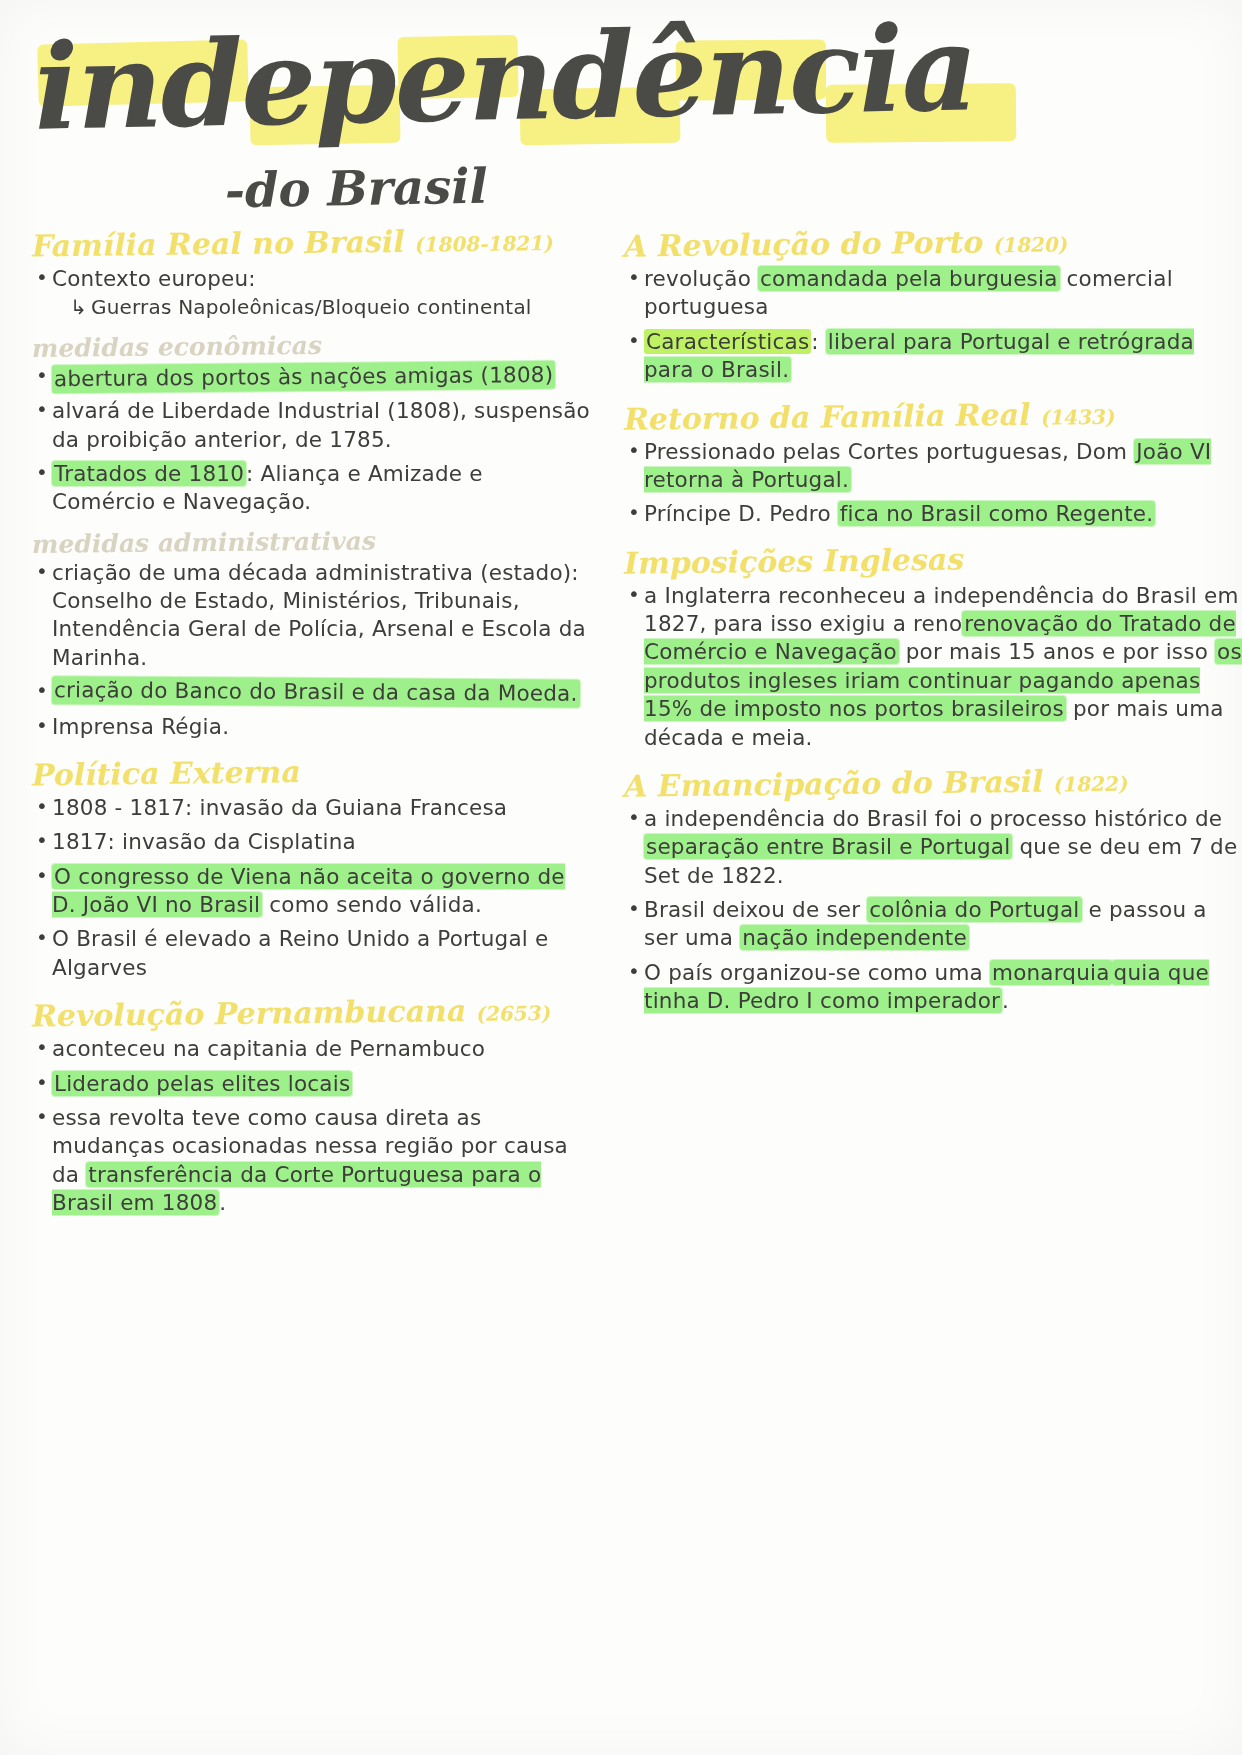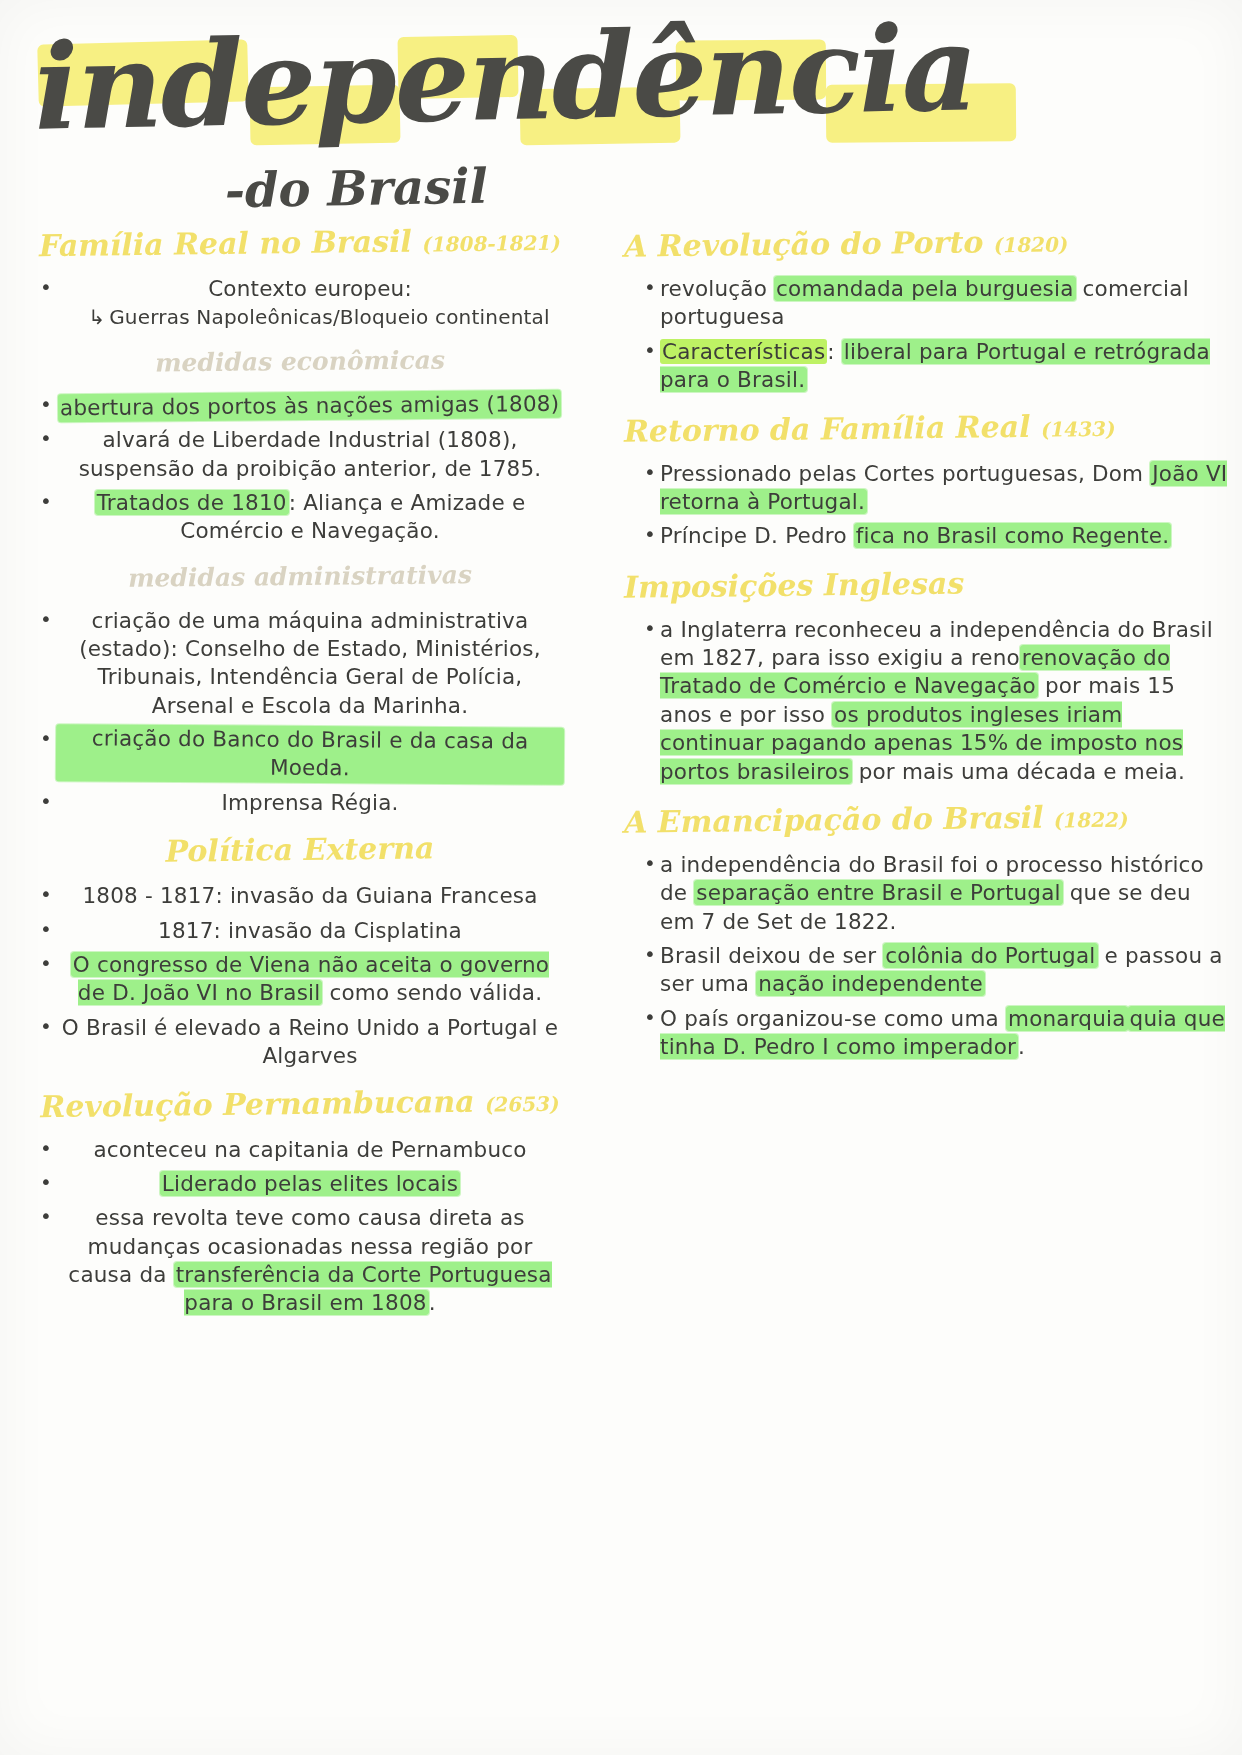--- a/index.html
+++ b/index.html
@@ -49,21 +49,21 @@
     font-size:48px;font-style:italic;font-weight:700;
     color:#4a4a46;
     transform:rotate(-1deg);
     white-space:nowrap;
   }
 
   .col{
     position:absolute;top:212px;
     font-family:"DejaVu Sans", sans-serif;
   }
-  .col-left{left:20px;width:560px;text-align:center;}
+  .col-left{left:32px;width:560px;}
   .col-right{left:624px;width:620px;}
 
   h2.sec{
     margin:14px 0 6px 0;
     font-family:"DejaVu Serif", serif;
     font-style:italic;
     font-weight:700;
     font-size:30px;
     color:#f2e06a;
     letter-spacing:0px;
@@ -75,21 +75,21 @@
     color:#f2e06a;
   }
   h3.subsec{
     margin:10px 0 2px 0;
     font-family:"DejaVu Serif", serif;
     font-style:italic;font-weight:700;
     font-size:25px;
     color:#d9d3c2;
     transform:rotate(-0.6deg);
   }
-  ul{list-style:none;margin:16px;padding:0;}
+  ul{list-style:none;margin:0;padding:0;}
   li{
     position:relative;
     padding-left:20px;
     margin:3px 0 6px 0;
     font-size:21.5px;
     line-height:1.32;
     color:#3d3d3a;
     font-family:"DejaVu Sans", sans-serif;
     letter-spacing:0.2px;
   }
@@ -162,21 +162,21 @@
       <span>alvará de Liberdade Industrial (1808), suspensão da proibição anterior, de 1785.</span>
     </li>
     <li>
       <span class="hl">Tratados de 1810</span><span>: Aliança e Amizade e Comércio e Navegação.</span>
     </li>
   </ul>
 
   <h3 class="subsec">medidas administrativas</h3>
   <ul>
     <li>
-      <span>criação de uma máquina administrativa (estado): Conselho de Estado, Ministérios, Tribunais, Intendência Geral de Polícia, Arsenal e Escola da Marinha.</span>
+      <span>criação de uma década administrativa (estado): Conselho de Estado, Ministérios, Tribunais, Intendência Geral de Polícia, Arsenal e Escola da Marinha.</span>
     </li>
     <li>
       <span class="hl tilt2">criação do Banco do Brasil e da casa da Moeda.</span>
     </li>
     <li>
       <span>Imprensa Régia.</span>
     </li>
   </ul>
 
   <h2 class="sec">

